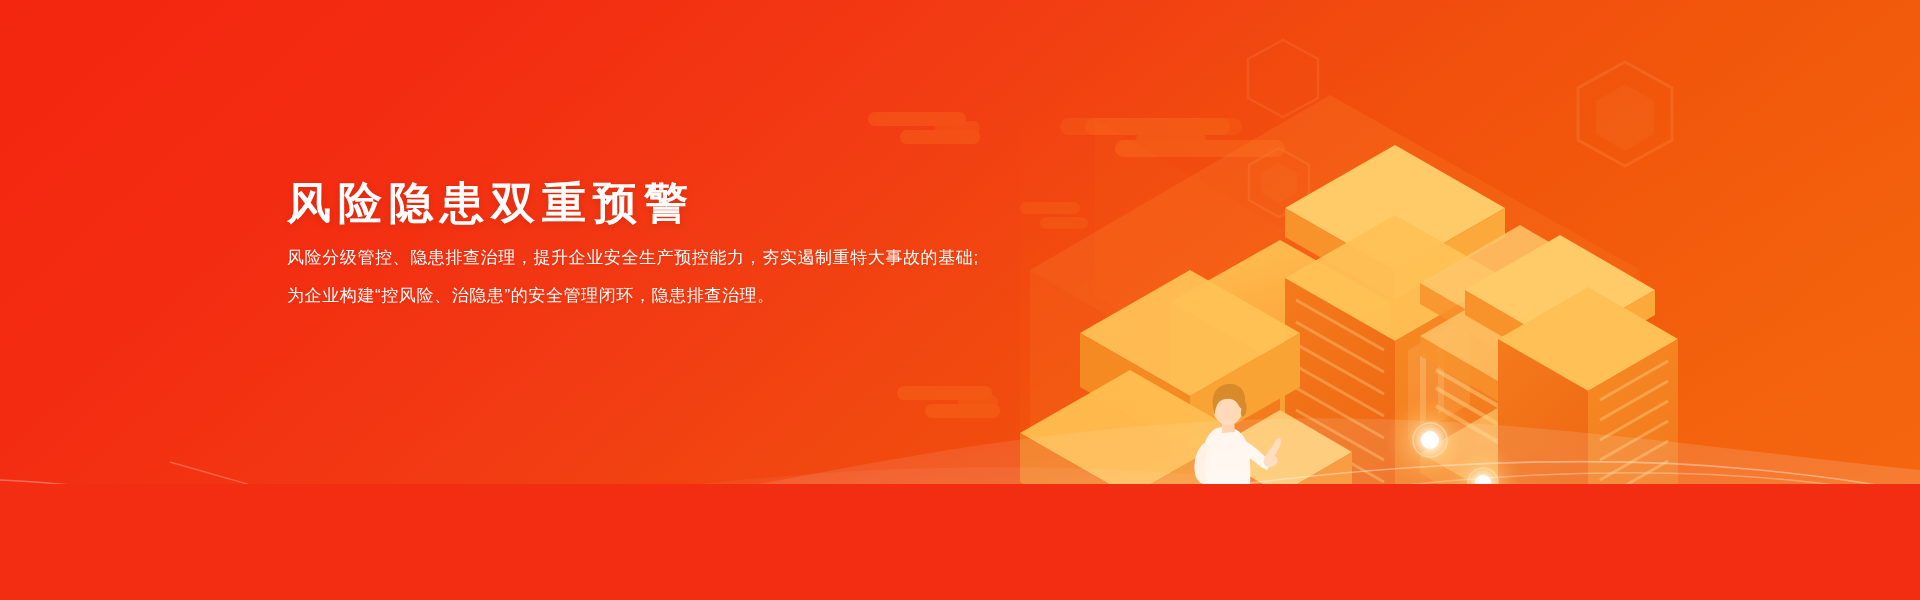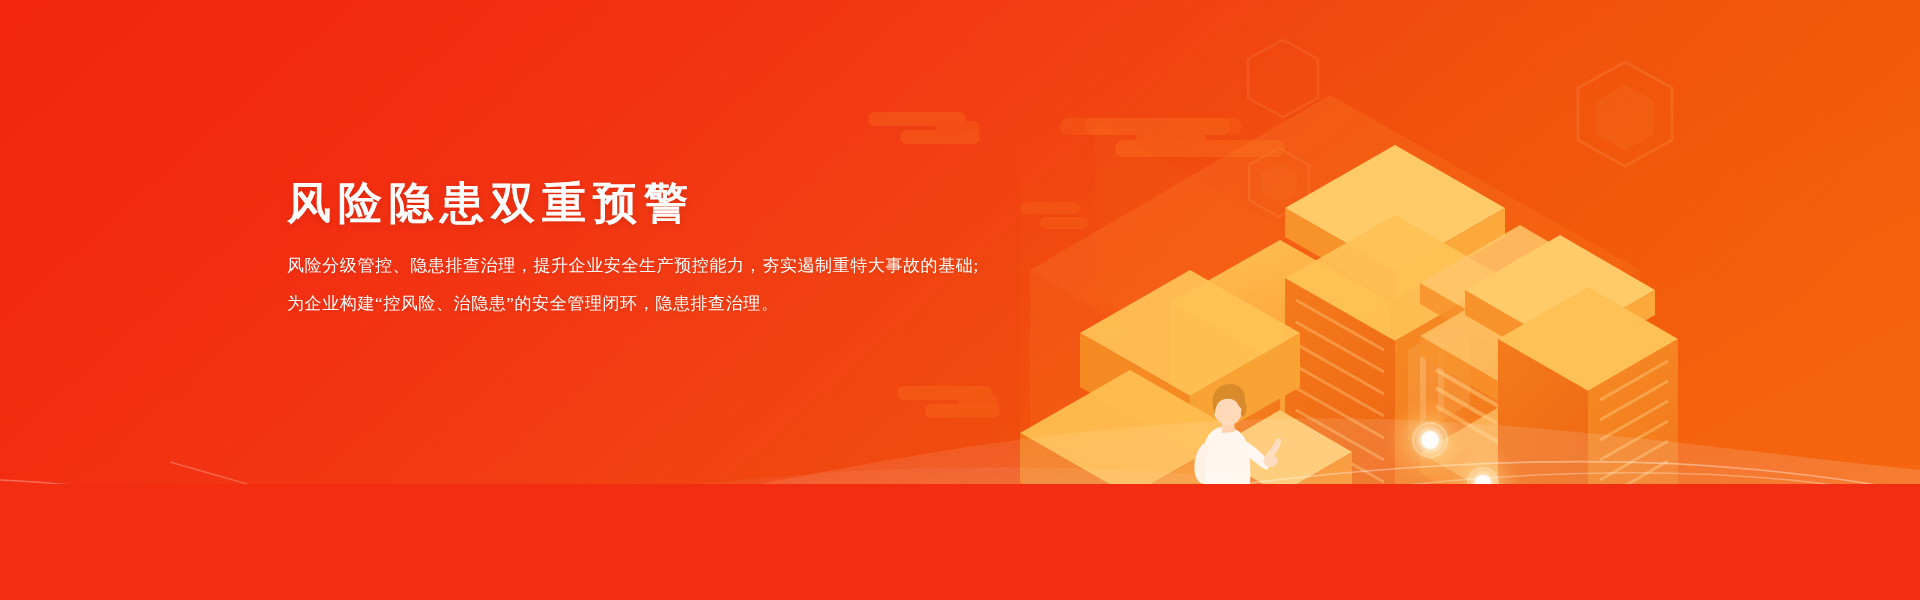--- a/index.html
+++ b/index.html
@@ -47,22 +47,21 @@
     font-size: 44px;
     line-height: 1.25;
     font-weight: bold;
     color: #FFFFFF;
     letter-spacing: 7px;
     white-space: nowrap;
     text-shadow: 0 2px 6px rgba(150, 20, 0, 0.22);
   }
 
   .subtitle-wrap {
-    margin-top: 20px;
-    font-family: Liberation Serif, serif;
+    margin-top: 12px;
   }
 
   .banner-subtitle {
     margin: 0 0 7px 0;
     font-size: 17px;
     line-height: 1.85;
     color: #FFFFFF;
     letter-spacing: 0.6px;
     white-space: nowrap;
     font-weight: normal;

